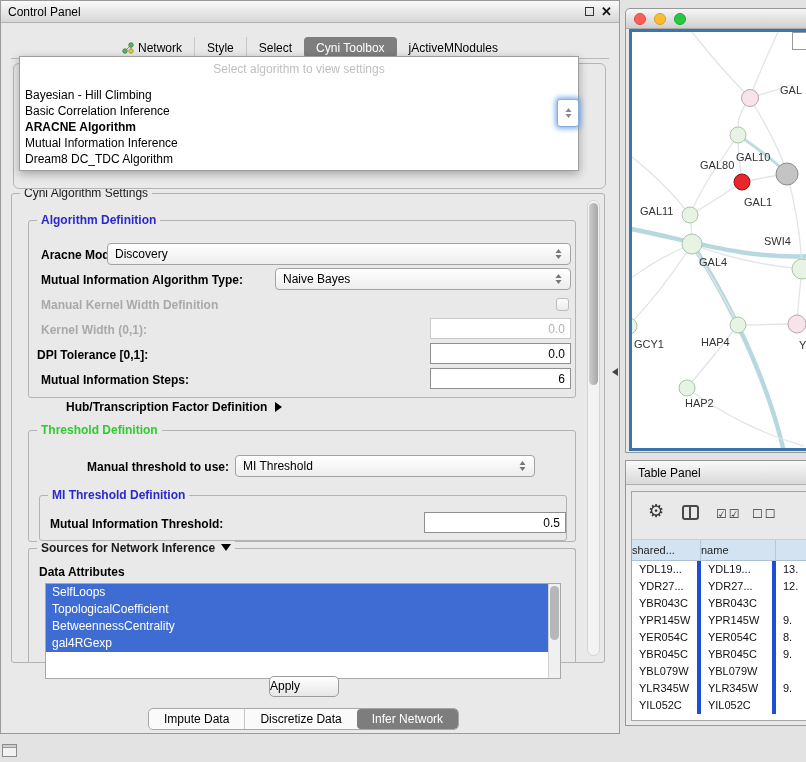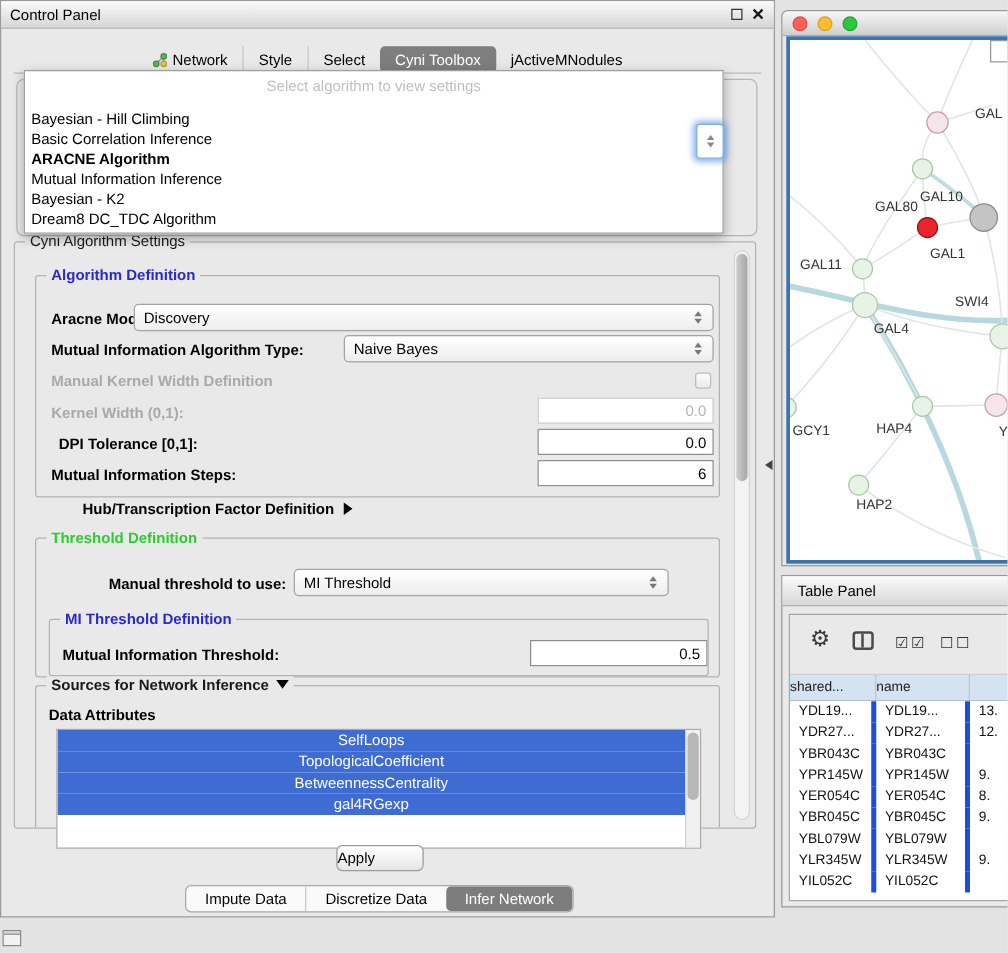--- a/index.html
+++ b/index.html
@@ -177,21 +177,20 @@
   </div>
 
   <div class="algo-region"></div>
 
   <div class="algo-popup">
     <div class="ph">Select algorithm to view settings</div>
     <div class="algo-item">Bayesian - Hill Climbing</div>
     <div class="algo-item">Basic Correlation Inference</div>
     <div class="algo-item selected-bold">ARACNE Algorithm</div>
     <div class="algo-item">Mutual Information Inference</div>
-    <div class="algo-item">Bayesian - K2</div>
     <div class="algo-item">Dream8 DC_TDC Algorithm</div>
   </div>
   <div class="combo-btn">
     <svg width="9" height="14" viewBox="0 0 9 14">
       <path d="M4.5 2 L7.5 6 H1.5 Z" fill="#8a8a8a"></path>
         <path d="M4.5 12 L1.5 8 H7.5 Z" fill="#8a8a8a"></path>
     </svg>
   </div>
 
   <div class="group" style="left:10px; top:192px; width:594px; height:470px;">
@@ -221,21 +220,21 @@
             <path d="M4.5 12 L1.5 8 H7.5 Z" fill="#777"></path>
           </svg>
       </div>
 
       <span class="lbl disabled" style="left:12px; top:77px;">Manual Kernel Width Definition</span>
       <span class="checkbox" style="left:527px; top:77px;"></span>
 
       <span class="lbl disabled" style="left:12px; top:102px;">Kernel Width (0,1):</span>
       <input class="field disabled" style="left: 401px; top: 97px; width: 141px;" readonly="" value="0.0">
 
-      <span class="lbl" style="left:18px; top:127px;">DPI Tolerance [0,1]:</span>
+      <span class="lbl" style="left:8px; top:127px;">DPI Tolerance [0,1]:</span>
       <input class="field" style="left: 401px; top: 122px; width: 141px;" readonly="" value="0.0">
 
       <span class="lbl" style="left:12px; top:152px;">Mutual Information Steps:</span>
       <input class="field" style="left: 401px; top: 147px; width: 141px;" readonly="" value="6">
     </div>
 
     <span class="lbl" style="left:26px; top:206px;padding-left:28px;"><span>Hub/Transcription Factor Definition</span><span class="tri-right"></span></span>
 
     <div class="group" style="left:16px; top:236px; width:548px; height:112px;">
       <span class="gtitle green">Threshold Definition</span>
@@ -249,21 +248,21 @@
           </svg>
       </div>
 
       <div class="group" style="left:10px; top:64px; width:528px; height:46px;">
         <span class="gtitle blue">MI Threshold Definition</span>
         <span class="lbl" style="left:10px; top:21px;">Mutual Information Threshold:</span>
         <input class="field" style="left: 384px; top: 16px; width: 142px;" readonly="" value="0.5">
       </div>
     </div>
 
-    <div class="group" style="left:16px; top:354px; width:548px; height:114px; border-bottom:none; border-radius:3px 3px 0 0;text-align:center;">
+    <div class="group" style="left:16px; top:354px; width:548px; height:114px; border-bottom:none; border-radius:3px 3px 0 0;">
       <span class="gtitle" style="color:#1a1a1a;"><span>Sources for Network Inference</span><span class="tri-down"></span></span>
 
       <span class="lbl" style="left:10px; top:16px;">Data Attributes</span>
 
       <div class="attr-list" style="left:16px; top:34px; width:516px; height:96px;">
         <div class="attr-item">SelfLoops</div>
         <div class="attr-item">TopologicalCoefficient</div>
         <div class="attr-item">BetweennessCentrality</div>
         <div class="attr-item">gal4RGexp</div>
         <div class="attr-scroll">

